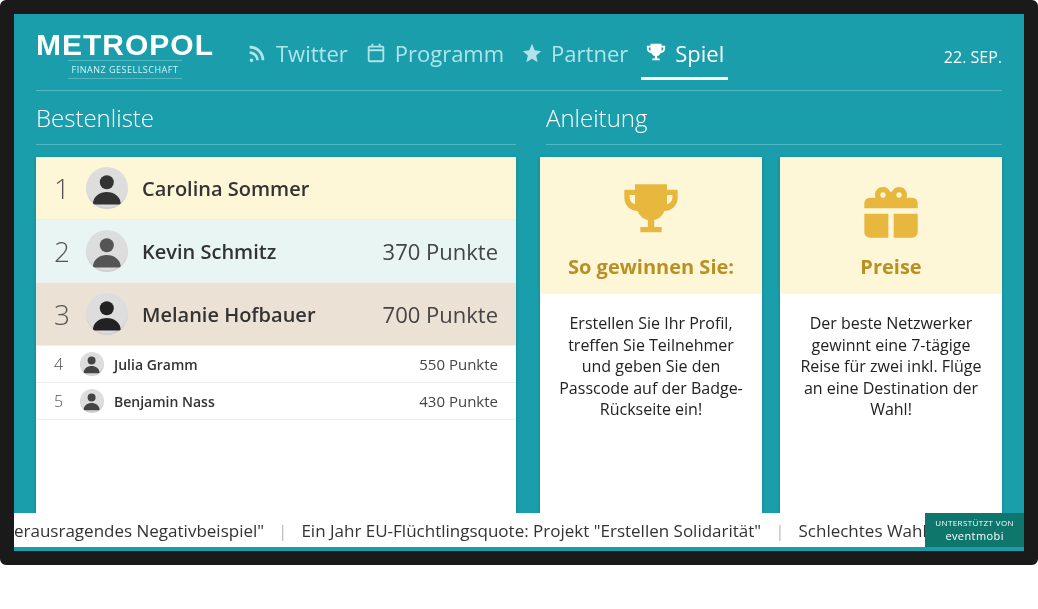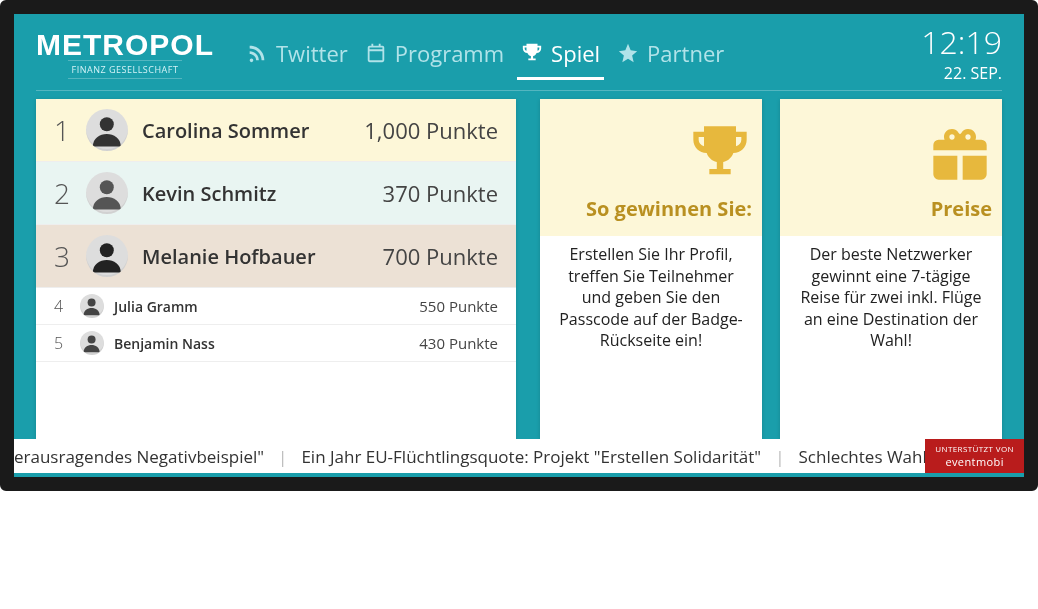--- a/index.html
+++ b/index.html
@@ -1,18 +1,18 @@
 <!DOCTYPE html>
 <html><head>
 <meta charset="utf-8">
 <style>
   * { box-sizing: border-box; margin: 0; padding: 0; }
   html, body { width: 1038px; height: 609px; font-family: "Segoe UI", "Open Sans", Arial, sans-serif; }
   .frame {
-    width: 1038px; height: 491px;
+    width: 1038px; height: 565px;
     background: #111;
     border: 14px solid #1a1a1a;
     border-radius: 6px;
     position: relative;
     overflow: hidden;
   }
   .screen {
     position: absolute;
     left: 0; right: 0; top: 0; bottom: 0;
     background: #1a9eab;
@@ -121,27 +121,27 @@
   .cards { flex:1; display:flex; gap:18px; }
   .card {
     flex:1;
     background:#fff;
     box-shadow: 0 1px 4px rgba(0,0,0,0.15);
     display:flex; flex-direction:column;
     overflow:hidden;
   }
   .card-top {
     background:#fdf7d8;
-    display:flex; flex-direction:column; align-items:flex-end; justify-content:center;
+    display:flex; flex-direction:column; align-items:center; justify-content:center;
     padding: 22px 10px 14px 10px;
   }
   .card-top .big-icon { width:64px; height:64px; color:#e5b93e; }
   .card-title { color:#b99021; font-weight:700; font-size:20px; margin-top:10px; text-align:center;}
   .card-body {
-    padding: 8px 14px;
+    padding: 19px 14px;
     text-align:center;
     color:#222;
     font-size:16px;
     line-height:1.35;
   }
   
   .ticker-wrap {
     background:#1a9eab;
     padding-bottom:4px;
   }
@@ -151,21 +151,21 @@
     display:flex; align-items:center;
     white-space:nowrap;
     overflow:hidden;
     color:#333;
     font-size:17px;
     position:relative;
   }
   .ticker .sep { color:#bbb; margin: 0 14px; }
   .sponsor {
     position:absolute; right:0; top:0; bottom:0;
-    background:#b91c1c; color:#fff;
+    background:#0f766e; color:#fff;
     font-size:8px;
     display:flex; flex-direction:column; align-items:center; justify-content:center;
     padding: 0 10px;
     letter-spacing:0.4px;
   }
   .sponsor .brand { font-size:11px; }
 </style>
 </head>
 <body>
 
@@ -188,62 +188,61 @@
         <span>Twitter</span>
       </div>
       <div class="tab">
         <span class="icon">
           <svg viewBox="0 0 24 24" fill="currentColor">
                 <path d="M19 4h-2V2h-2v2H9V2H7v2H5a2 2 0 00-2 2v14a2 2 0 002 2h14a2 2 0 002-2V6a2 2 0 00-2-2zm0 16H5V10h14v10zM5 8V6h14v2H5z"></path>
               </svg>
         </span>
         <span>Programm</span>
       </div>
+      <div class="tab">
+        <span class="icon">
+          <svg viewBox="0 0 24 24" fill="currentColor">
+                <path d="M12 2l2.9 6.9L22 10l-5.5 4.8L18.2 22 12 18.3 5.8 22l1.7-7.2L2 10l7.1-1.1L12 2z"></path>
+              </svg>
+        </span>
+        <span>Partner</span>
+      </div>
       <div class="tab active">
         <span class="icon">
           <svg viewBox="0 0 24 24" fill="currentColor">
                 <path d="M18 4V2H6v2H2v3c0 2.8 2.2 5 5 5 .6 1.7 2 3 3.8 3.4V18H8v2h8v-2h-2.8v-2.6C15 15 16.4 13.7 17 12c2.8 0 5-2.2 5-5V4h-4zM4 7V6h2v3.5C4.8 9.1 4 8.1 4 7zm16 0c0 1.1-.8 2.1-2 2.5V6h2v1z"></path>
               </svg>
         </span>
         <span>Spiel</span>
       </div>
-      <div class="tab">
-        <span class="icon">
-          <svg viewBox="0 0 24 24" fill="currentColor">
-                <path d="M12 2l2.9 6.9L22 10l-5.5 4.8L18.2 22 12 18.3 5.8 22l1.7-7.2L2 10l7.1-1.1L12 2z"></path>
-              </svg>
-        </span>
-        <span>Partner</span>
-      </div>
     </div>
 
     <div class="clock">
-      <div class="clock-time">12:19</div>
       <div class="clock-date">22. SEP.</div>
     </div>
   </div>
   <div class="hrule"></div>
 
+  <div class="titles">
+    <div class="left">Bestenliste</div>
+    <div class="right">Anleitung</div>
+  </div>
 
   <div class="content">
 
     <div class="leaderboard">
       <div class="lb-row r1">
         <div class="lb-rank">1</div>
         <div class="avatar">
           <svg viewBox="0 0 24 24">
                 <circle cx="12" cy="8" r="5" fill="#333"></circle>
                 <path d="M2 24c0-6 5-9 10-9s10 3 10 9" fill="#333"></path>
               </svg>
         </div>
         <div class="lb-name">Carolina Sommer</div>
-        <div class="lb-points">
-          <span>1,000</span>
-          <span>Punkte</span>
-        </div>
       </div>
       <div class="lb-row r2">
         <div class="lb-rank">2</div>
         <div class="avatar">
           <svg viewBox="0 0 24 24">
                 <circle cx="12" cy="8" r="5" fill="#555"></circle>
                 <path d="M2 24c0-6 5-9 10-9s10 3 10 9" fill="#555"></path>
               </svg>
         </div>
         <div class="lb-name">Kevin Schmitz</div>

